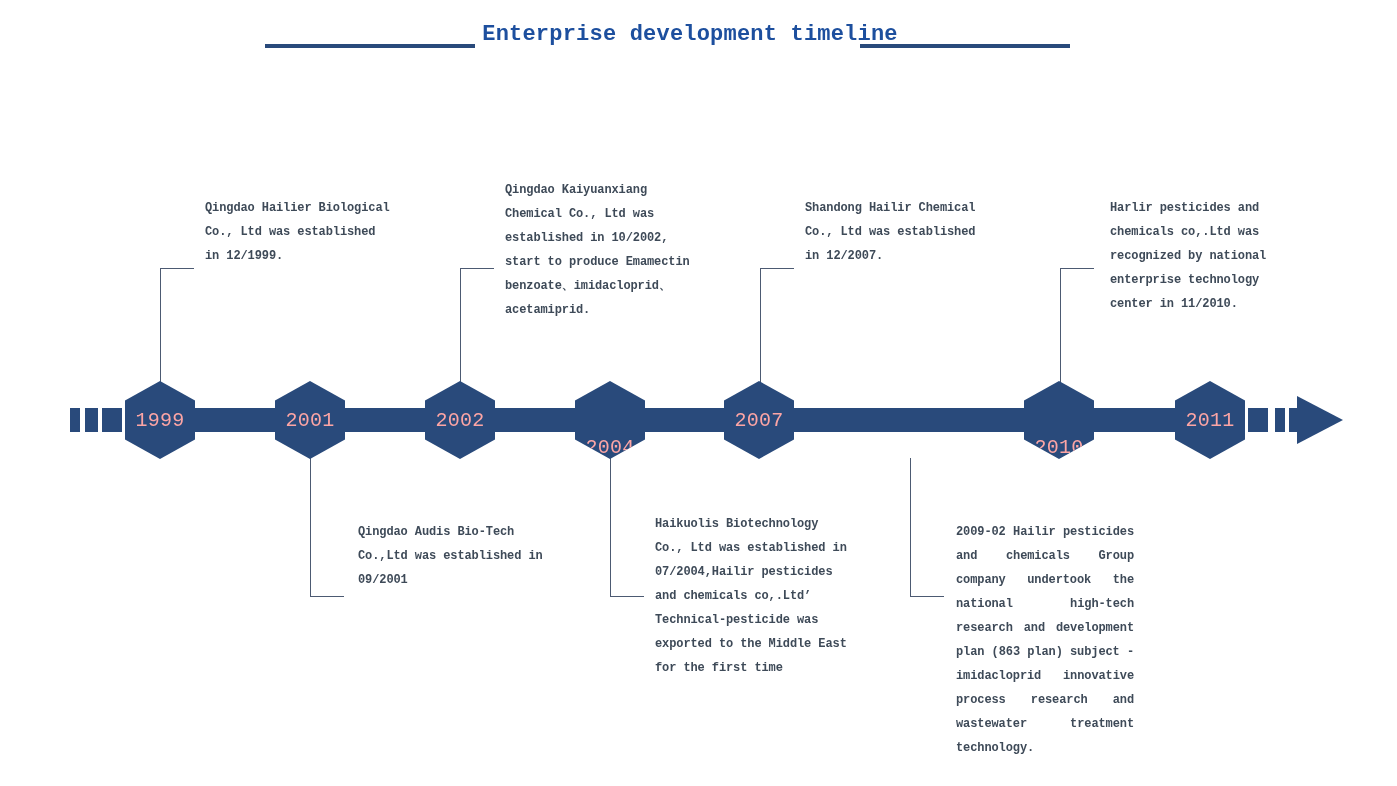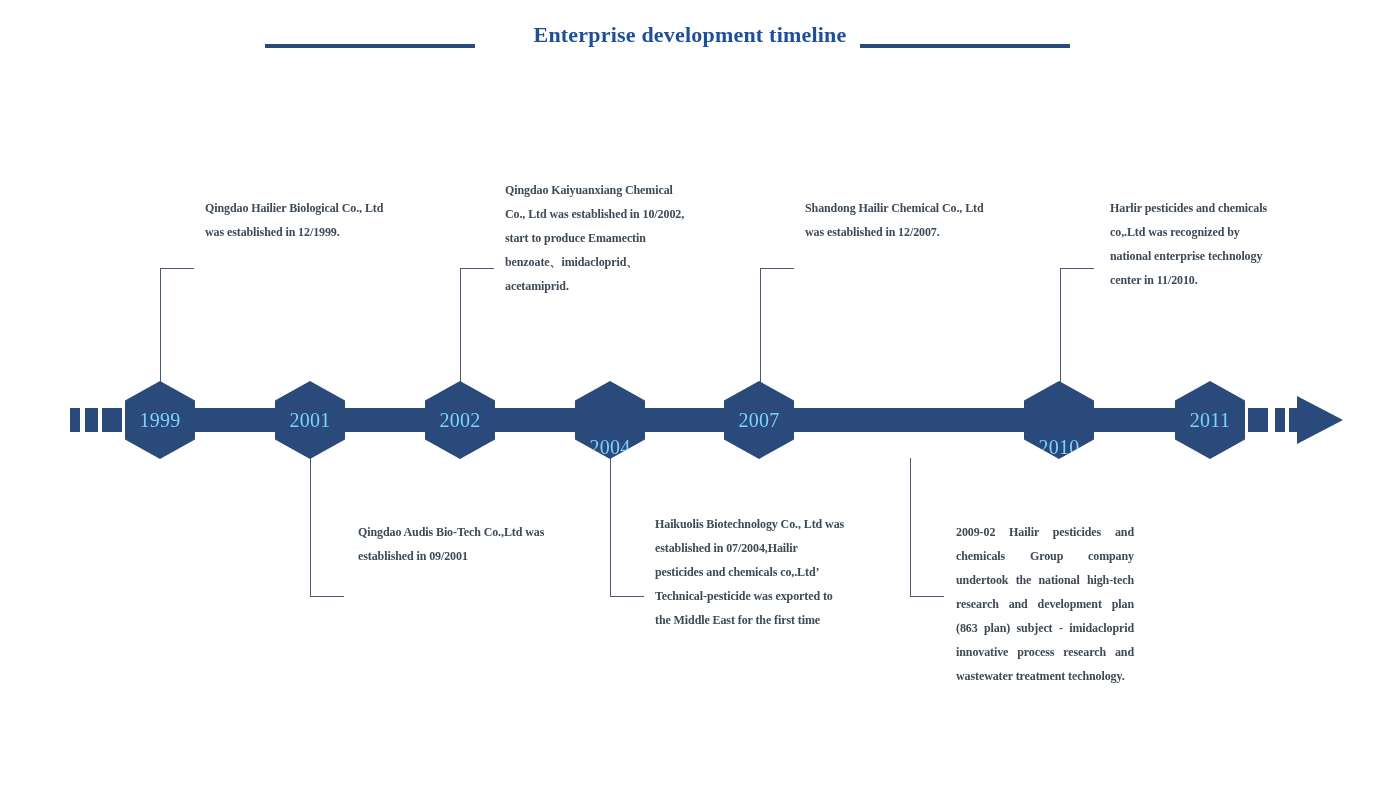--- a/index.html
+++ b/index.html
@@ -8,21 +8,21 @@
     --text_color:#3e4a58;
     --connector:#4c5a72;
     --bg:#ffffff;
   }
   html,body{margin:0;padding:0;background:#fff;}
   .canvas{
     position:relative;
     width:1397px;height:786px;
     background:var(--bg,#fff);
     overflow:hidden;
-    font-family:Liberation Serif, serif;
+    font-family:Liberation Mono, monospace;
   }
   .page-title{
     position:absolute;left:450px;top:22px;width:480px;
     margin:0;text-align:center;
     font-size:22px;font-weight:bold;color:var(--title_blue,#1d4f9e);
     letter-spacing:0.2px;
   }
   .title-line{
     position:absolute;top:44px;width:210px;height:4px;
     background:var(--navy,#294a7b);
@@ -40,21 +40,21 @@
     border-top:24px solid transparent;
     border-bottom:24px solid transparent;
     border-left:46px solid var(--navy,#294a7b);
   }
   .hex{
     position:absolute;top:381px;width:70px;height:78px;
     background:var(--navy,#294a7b);
     clip-path:polygon(50% 0,100% 25%,100% 75%,50% 100%,0 75%,0 25%);
     display:flex;align-items:center;justify-content:center;
   }
-  .hex span{color:#7dd3fc;font-size:20px;letter-spacing:0.3px;}
+  .hex span{color:#fca5a5;font-size:20px;letter-spacing:0.3px;}
   .conn{position:absolute;width:33px;}
   .conn.top{
     top:268px;height:114px;
     border-top:1px solid var(--connector,#4c5a72);
     border-left:1px solid var(--connector,#4c5a72);
   }
   .conn.bottom{
     top:458px;height:138px;
     border-bottom:1px solid var(--connector,#4c5a72);
     border-left:1px solid var(--connector,#4c5a72);

